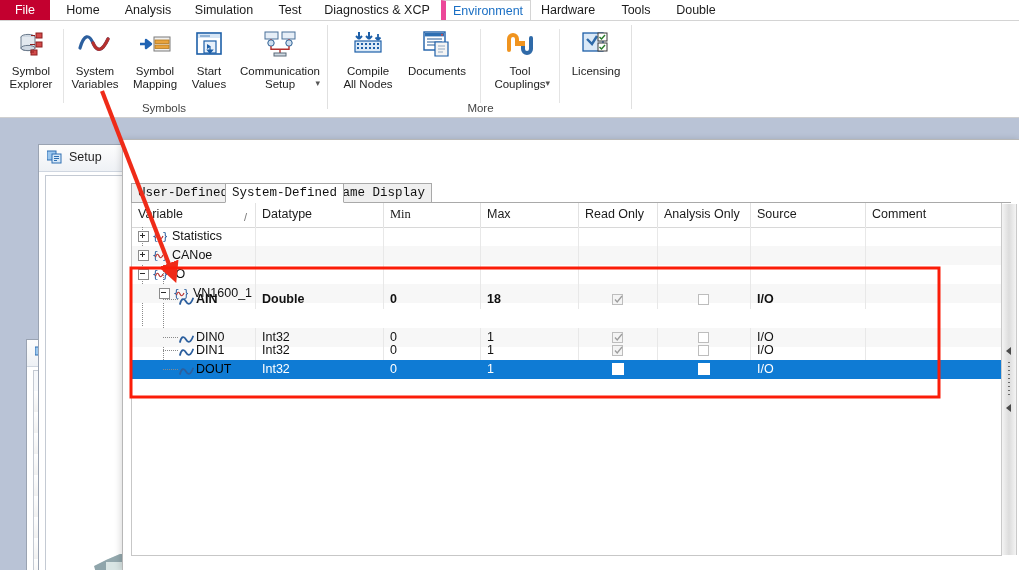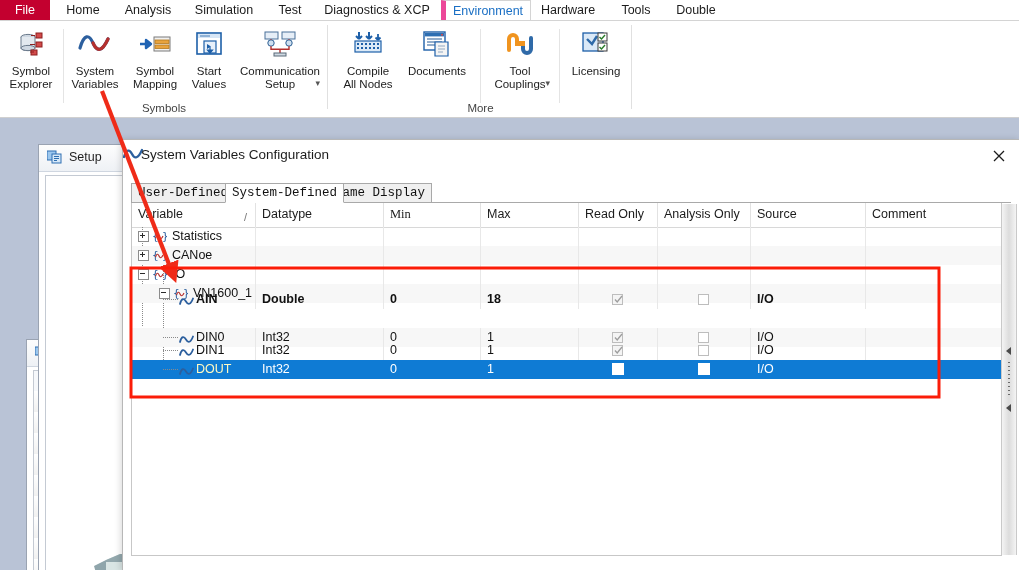--- a/index.html
+++ b/index.html
@@ -146,21 +146,21 @@
   .grow.sel{background:#0f7bd4;}
   .gcell{
     position:absolute;top:0;height:19px;line-height:18px;
     font-size:12.5px;color:#111;box-sizing:border-box;
     border-right:1px solid #e8e8e8;padding-left:6px;
     white-space:nowrap;overflow:hidden;
   }
   .grow.sel .gcell{color:#ffffff;border-right-color:#0f7bd4;}
   .gcell.vnm{padding-left:0;}
   .varlabel{position:absolute;top:0;font-size:12.5px;line-height:18px;color:#111;}
-  .grow.sel .varlabel{color:#fef9c3;}
+  .grow.sel .varlabel{color:#000000;}
   .chk{
     position:absolute;top:4px;width:11px;height:11px;box-sizing:border-box;
   }
   .chk.off{border:1px solid #7a7a7a;background:#ffffff;}
   .chk.ondim{border:1px solid #bdbdbd;background:#f4f4f4;}
   .chk.big{top:3px;width:12px;height:12px;border:1px solid #ffffff;background:#ffffff;}
   .tick{
     position:absolute;left:1px;top:0px;width:9px;height:9px;
   }
   .dotv{
@@ -431,33 +431,20 @@
         <path d="M20 14 L34 8 L56 8 L56 40 L18 40 Z" fill="#d9e5e4"></path>
         <path d="M20 14 L34 8 L44 8 L42 16 L20 16 Z" fill="#93a8ad"></path>
         <path d="M8 20 L20 14 L20 40 L12 34 Z" fill="#8fa5ab"></path>
       </svg>
     </div>
   </div>
 </div>
 
 <div id="dlg">
 
-  <div id="dlg-title">
-    <span id="dlg-icon">
-      <svg width="20" height="14" viewBox="0 0 20 14">
-        <path d="M1 10 C3.5 2, 6.5 2, 9 7 C11.5 12, 15 12, 19 3" fill="none" stroke="#2c5f9e" stroke-width="2.3" stroke-linecap="round"></path>
-      </svg>
-    </span>
-    <span class="ttext">System Variables Configuration</span>
-    <div id="dlg-close">
-      <svg width="12" height="12" viewBox="0 0 12 12">
-        <path d="M1 1l10 10M11 1L1 11" stroke="#1c1c1c" stroke-width="1.3"></path>
-      </svg>
-    </div>
-  </div>
 
   <div id="dlg-body">
 
     <div id="tabstrip">
       <div class="tabitem" style="left:0;">User-Defined</div>
       <div class="tabitem active" style="left:94px;">System-Defined</div>
       <div class="tabitem" style="left:197px;">Name Display</div>
     </div>
     <div id="tabline"></div>
 

